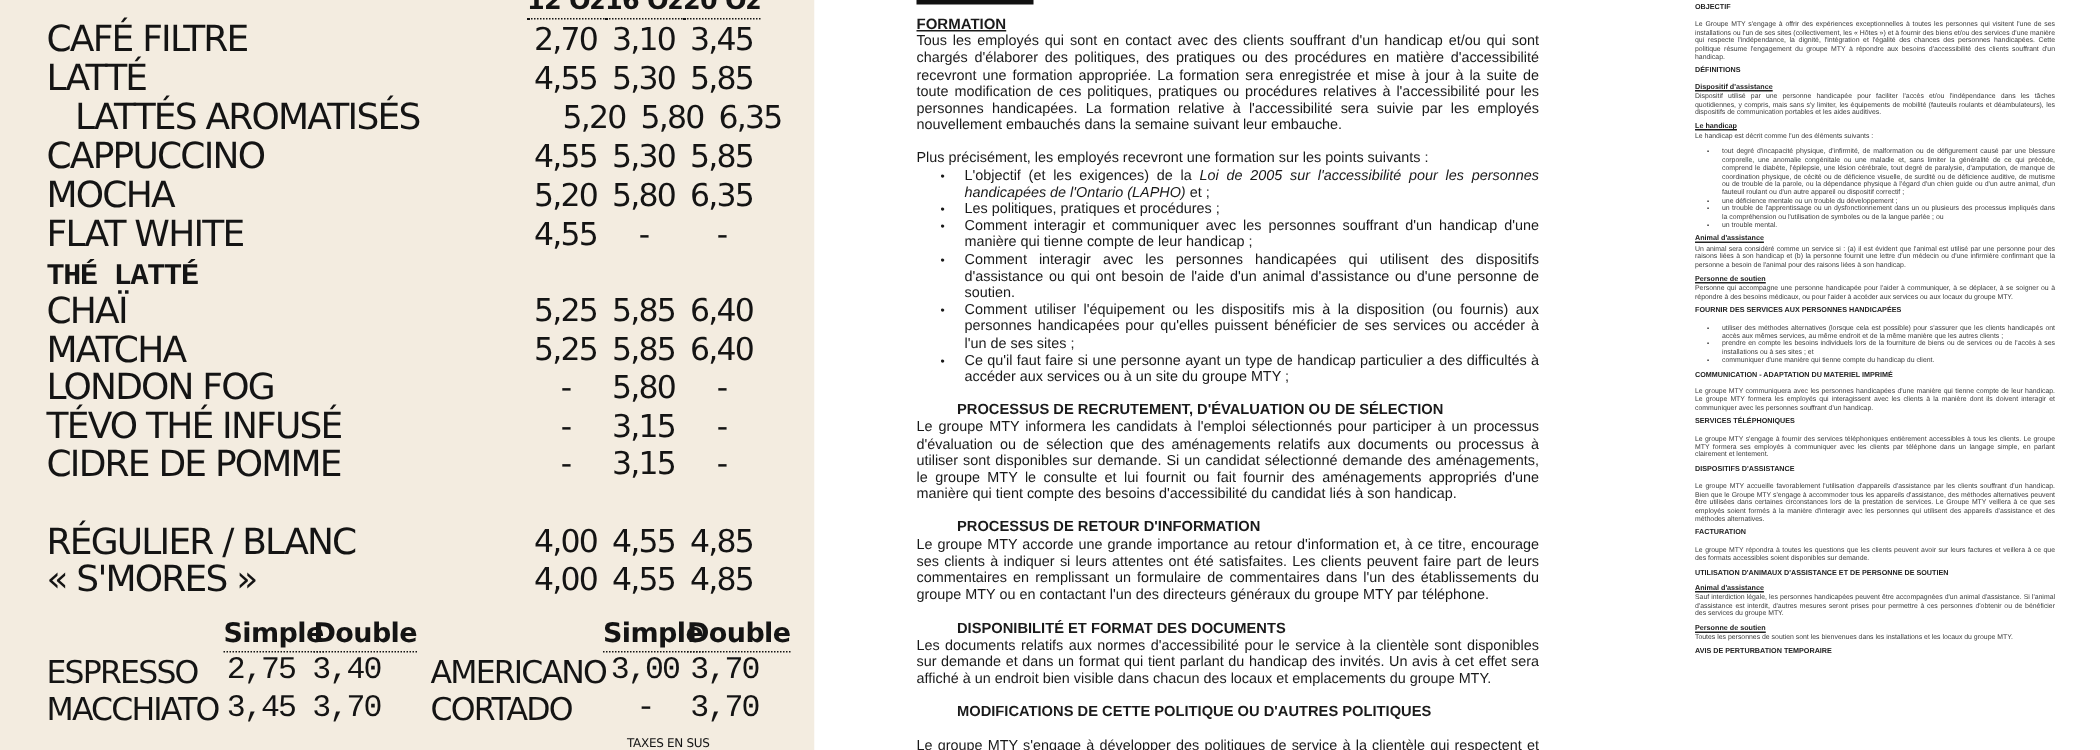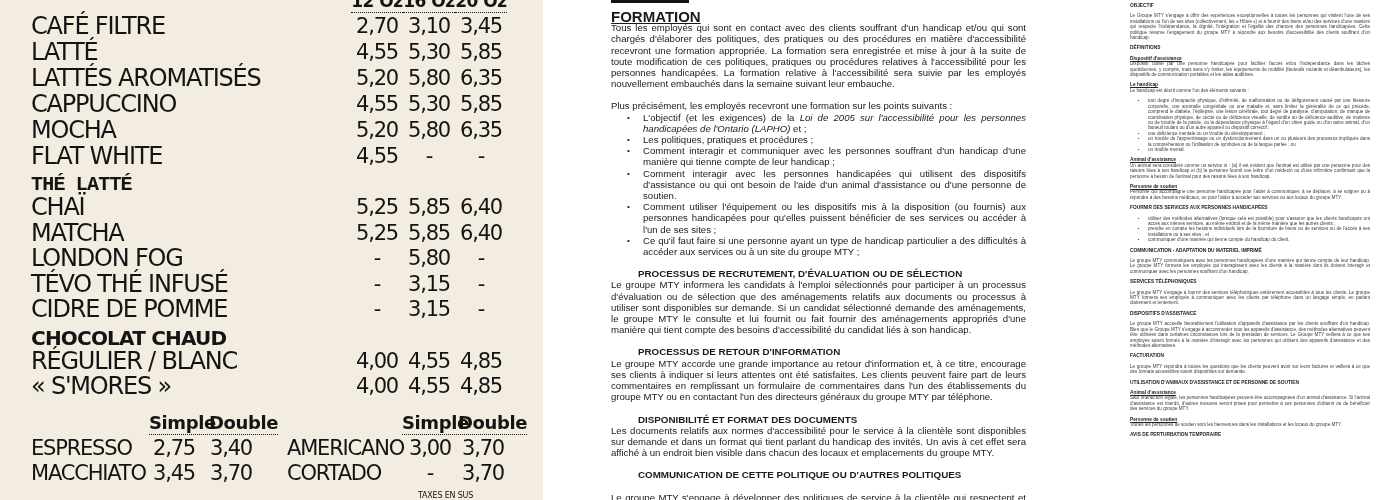--- a/index.html
+++ b/index.html
@@ -40,39 +40,39 @@
   }
   .menu .shot-head {
     position: absolute; top: 414px; font-size: 18px; font-weight: bold;
     letter-spacing: -0.4px; line-height: 18px; white-space: nowrap;
   }
   .menu .shot {
     position: absolute; font-size: 21px; letter-spacing: -1.2px; line-height: 26px; white-space: nowrap;
   }
   .menu .shot-price {
     position: absolute; font-size: 21px; letter-spacing: -1.2px; line-height: 26px;
-    width: 54px; text-align: center;
+    width: 54px; text-align: center; font-family: Liberation Mono, monospace;
   }
   .menu .taxes {
     position: absolute; left: 418px; top: 491px; font-size: 8px; letter-spacing: -0.2px; white-space: nowrap;
   }
 
   
   .doc-mid {
     position: absolute; left: 543px; top: 0; width: 557px; height: 500px; background: #fff; overflow: hidden;
   }
   .doc-mid .topbar {
     position: absolute; left: 68px; top: 0; width: 78px; height: 3px; background: #111;
   }
   .doc-mid .content {
     position: absolute; left: 68px; top: 11px; width: 415px;
     font-family: "Liberation Sans", sans-serif; font-size: 9.6px; line-height: 11.2px; color: #1a1a1a;
   }
   .doc-mid p { text-align: justify; }
-  .doc-mid .h-under { font-weight: bold; text-decoration: underline; font-size: 15px; }
+  .doc-mid .h-under { font-weight: bold; text-decoration: underline; font-size: 10px; }
   .doc-mid .h { font-weight: bold; font-size: 9.8px; padding-left: 27px; }
   .doc-mid ul { list-style: none; margin: 0 0 0 16px; }
   .doc-mid li { position: relative; padding-left: 16px; text-align: justify; }
   .doc-mid li::before { content: "\2022"; position: absolute; left: 0; top: 0; font-size: 8px; }
   .doc-mid .gap { height: 11px; }
   .doc-mid em { font-style: italic; }
 
   
   .doc-right {
     position: absolute; left: 1100px; top: 0; width: 300px; height: 500px; background: #fff; overflow: hidden;
@@ -105,21 +105,21 @@
     <div class="price p0">2,70</div>
     <div class="price p1">3,10</div>
     <div class="price p2">3,45</div>
   </div>
   <div class="row" style="top:39px;">
     <div class="name">LATTÉ</div>
     <div class="price p0">4,55</div>
     <div class="price p1">5,30</div>
     <div class="price p2">5,85</div>
   </div>
-  <div class="row" style="top:65px;">
+  <div class="row" style="top:65px;margin-left:19px;">
     <div class="name">LATTÉS AROMATISÉS</div>
     <div class="price p0">5,20</div>
     <div class="price p1">5,80</div>
     <div class="price p2">6,35</div>
   </div>
   <div class="row" style="top:91px;">
     <div class="name">CAPPUCCINO</div>
     <div class="price p0">4,55</div>
     <div class="price p1">5,30</div>
     <div class="price p2">5,85</div>
@@ -162,21 +162,20 @@
     <div class="price p1">3,15</div>
     <div class="price p2">-</div>
   </div>
   <div class="row" style="top:296px;">
     <div class="name">CIDRE DE POMME</div>
     <div class="price p0">-</div>
     <div class="price p1">3,15</div>
     <div class="price p2">-</div>
   </div>
 
-  <div class="section" style="top:326px;">CHOCOLAT CHAUD</div>
   <div class="row" style="top:348px;">
     <div class="name">RÉGULIER / BLANC</div>
     <div class="price p0">4,00</div>
     <div class="price p1">4,55</div>
     <div class="price p2">4,85</div>
   </div>
   <div class="row" style="top:373px;">
     <div class="name">« S'MORES »</div>
     <div class="price p0">4,00</div>
     <div class="price p1">4,55</div>
@@ -223,21 +222,21 @@
     <div class="gap"></div>
     <div class="h">PROCESSUS DE RECRUTEMENT, D'ÉVALUATION OU DE SÉLECTION</div>
     <p>Le groupe MTY informera les candidats à l'emploi sélectionnés pour participer à un processus d'évaluation ou de sélection que des aménagements relatifs aux documents ou processus à utiliser sont disponibles sur demande. Si un candidat sélectionné demande des aménagements, le groupe MTY le consulte et lui fournit ou fait fournir des aménagements appropriés d'une manière qui tient compte des besoins d'accessibilité du candidat liés à son handicap.</p>
     <div class="gap"></div>
     <div class="h">PROCESSUS DE RETOUR D'INFORMATION</div>
     <p>Le groupe MTY accorde une grande importance au retour d'information et, à ce titre, encourage ses clients à indiquer si leurs attentes ont été satisfaites. Les clients peuvent faire part de leurs commentaires en remplissant un formulaire de commentaires dans l'un des établissements du groupe MTY ou en contactant l'un des directeurs généraux du groupe MTY par téléphone.</p>
     <div class="gap"></div>
     <div class="h">DISPONIBILITÉ ET FORMAT DES DOCUMENTS</div>
     <p>Les documents relatifs aux normes d'accessibilité pour le service à la clientèle sont disponibles sur demande et dans un format qui tient parlant du handicap des invités. Un avis à cet effet sera affiché à un endroit bien visible dans chacun des locaux et emplacements du groupe MTY.</p>
     <div class="gap"></div>
-    <div class="h">COMMUNICATION DE CETTE POLITIQUE OU D'AUTRES POLITIQUES</div>
+    <div class="h">MODIFICATIONS DE CETTE POLITIQUE OU D'AUTRES POLITIQUES</div>
     <div class="gap"></div>
     <p>Le groupe MTY s'engage à développer des politiques de service à la clientèle qui respectent et promeuvent la dignité et l'indépendance des personnes handicapées. Par conséquent, aucune modification ne sera apportée à cette politique avant d'en avoir examiné l'impact sur les personnes handicapées. Toute politique du groupe MTY qui ne respecte pas la dignité et l'indépendance des personnes handicapées sera modifiée ou supprimée. La présente politique et les procédures qui s'y rapportent seront réexaminées et mises à jour conformément à la législation applicable.</p>
   </div>
 </div>
 
 <div class="doc-right">
   <div class="content">
     <div class="h">OBJECTIF</div>
     <div class="g"></div>
     <p>Le Groupe MTY s'engage à offrir des expériences exceptionnelles à toutes les personnes qui visitent l'une de ses installations ou l'un de ses sites (collectivement, les « Hôtes ») et à fournir des biens et/ou des services d'une manière qui respecte l'indépendance, la dignité, l'intégration et l'égalité des chances des personnes handicapées. Cette politique résume l'engagement du groupe MTY à répondre aux besoins d'accessibilité des clients souffrant d'un handicap.</p>

